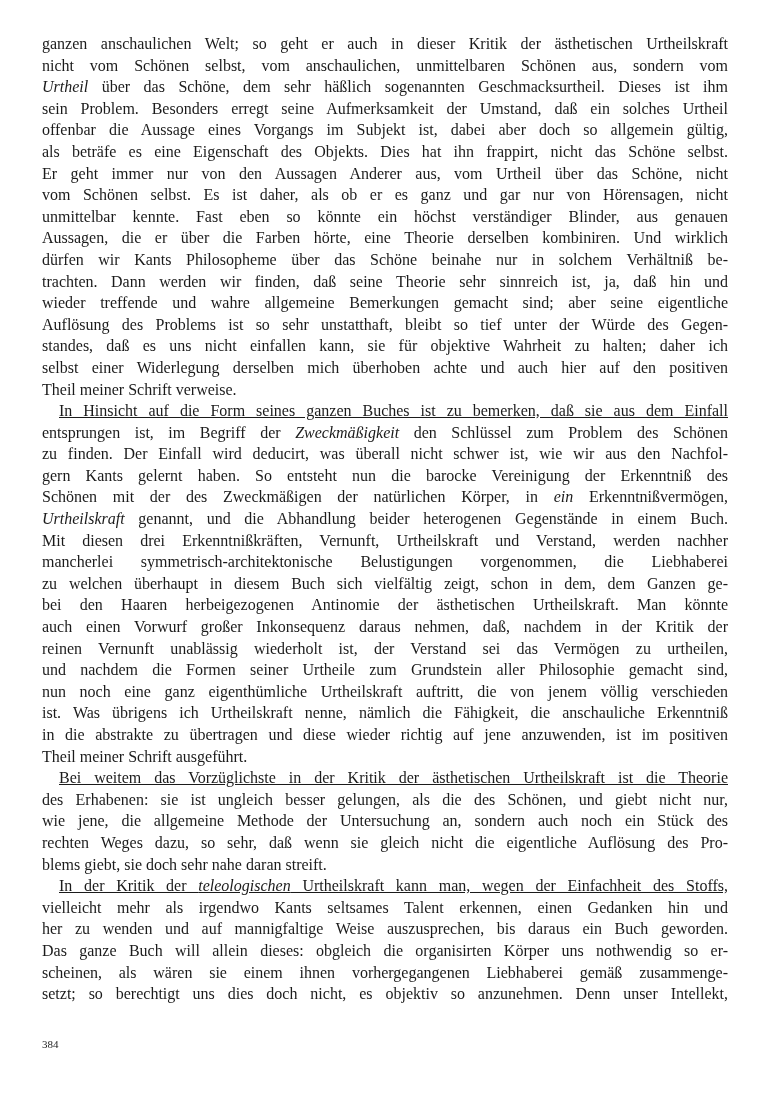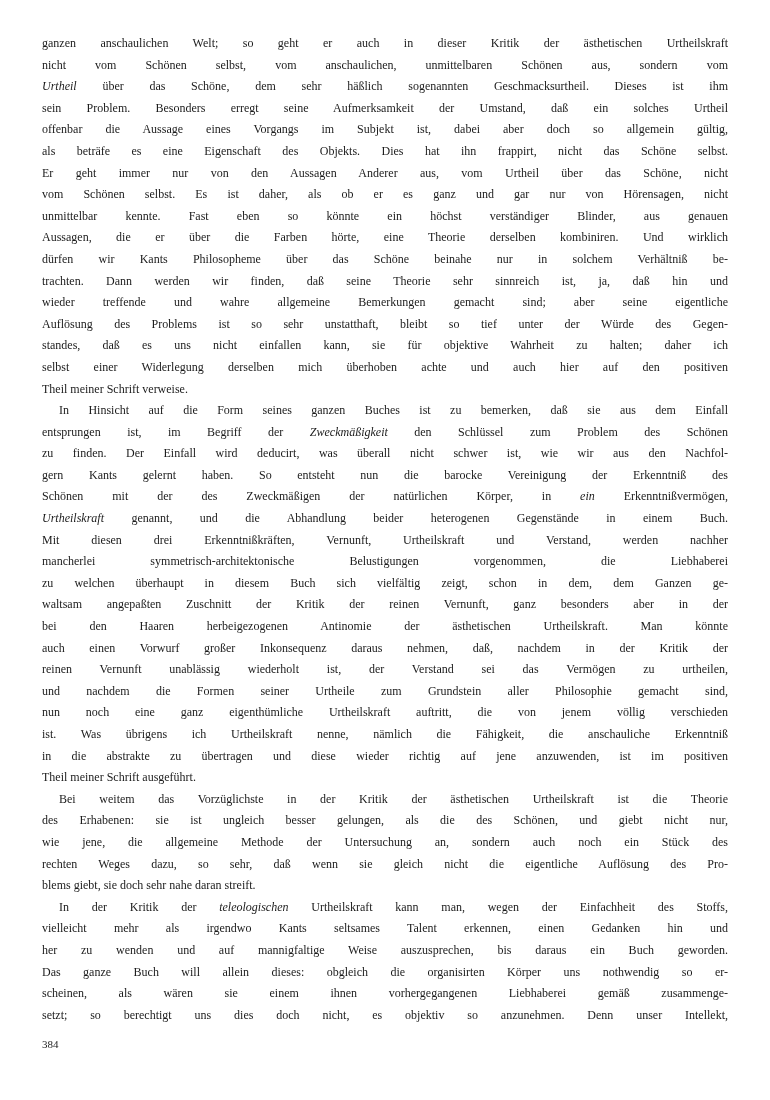--- a/index.html
+++ b/index.html
@@ -16,33 +16,34 @@
     font-family: "Liberation Serif", "DejaVu Serif", serif;
     color: #1b1b1b;
   }
   .text-block {
     position: absolute;
     left: 42px;
     top: 33px;
     width: 686px;
   }
   .line {
-    font-size: 12px;
+    font-size: 16px;
     line-height: 21.6px;
     height: 21.6px;
     overflow: hidden;
     text-align: left;
     white-space: normal;
   }
   .line.just {
     text-align: justify;
     text-align-last: justify;
   }
   .line.indent {
     text-indent: 17px;
+    text-decoration: underline;
   }
   .line i {
     font-style: italic;
   }
   .page-number {
     position: absolute;
     left: 42px;
     top: 1036px;
     font-size: 11px;
     line-height: 16px;
@@ -73,21 +74,20 @@
       <div class="line"><span>Theil meiner Schrift verweise.</span></div>
       <div class="line just indent"><span>In Hinsicht auf die Form seines ganzen Buches ist zu bemerken, daß sie aus dem Einfall</span></div>
       <div class="line just"><span>entsprungen ist, im Begriff der </span><i>Zweckmäßigkeit</i><span> den Schlüssel zum Problem des Schönen</span></div>
       <div class="line just"><span>zu finden. Der Einfall wird deducirt, was überall nicht schwer ist, wie wir aus den Nachfol-</span></div>
       <div class="line just"><span>gern Kants gelernt haben. So entsteht nun die barocke Vereinigung der Erkenntniß des</span></div>
       <div class="line just"><span>Schönen mit der des Zweckmäßigen der natürlichen Körper, in </span><i>ein</i><span> Erkenntnißvermögen,</span></div>
       <div class="line just"><i>Urtheilskraft</i><span> genannt, und die Abhandlung beider heterogenen Gegenstände in einem Buch.</span></div>
       <div class="line just"><span>Mit diesen drei Erkenntnißkräften, Vernunft, Urtheilskraft und Verstand, werden nachher</span></div>
       <div class="line just"><span>mancherlei symmetrisch-architektonische Belustigungen vorgenommen, die Liebhaberei</span></div>
       <div class="line just"><span>zu welchen überhaupt in diesem Buch sich vielfältig zeigt, schon in dem, dem Ganzen ge-</span></div>
-      <div class="line just"><span>waltsam angepaßten Zuschnitt der Kritik der reinen Vernunft, ganz besonders aber in der</span></div>
       <div class="line just"><span>bei den Haaren herbeigezogenen Antinomie der ästhetischen Urtheilskraft. Man könnte</span></div>
       <div class="line just"><span>auch einen Vorwurf großer Inkonsequenz daraus nehmen, daß, nachdem in der Kritik der</span></div>
       <div class="line just"><span>reinen Vernunft unablässig wiederholt ist, der Verstand sei das Vermögen zu urtheilen,</span></div>
       <div class="line just"><span>und nachdem die Formen seiner Urtheile zum Grundstein aller Philosophie gemacht sind,</span></div>
       <div class="line just"><span>nun noch eine ganz eigenthümliche Urtheilskraft auftritt, die von jenem völlig verschieden</span></div>
       <div class="line just"><span>ist. Was übrigens ich Urtheilskraft nenne, nämlich die Fähigkeit, die anschauliche Erkenntniß</span></div>
       <div class="line just"><span>in die abstrakte zu übertragen und diese wieder richtig auf jene anzuwenden, ist im positiven</span></div>
       <div class="line"><span>Theil meiner Schrift ausgeführt.</span></div>
       <div class="line just indent"><span>Bei weitem das Vorzüglichste in der Kritik der ästhetischen Urtheilskraft ist die Theorie</span></div>
       <div class="line just"><span>des Erhabenen: sie ist ungleich besser gelungen, als die des Schönen, und giebt nicht nur,</span></div>

